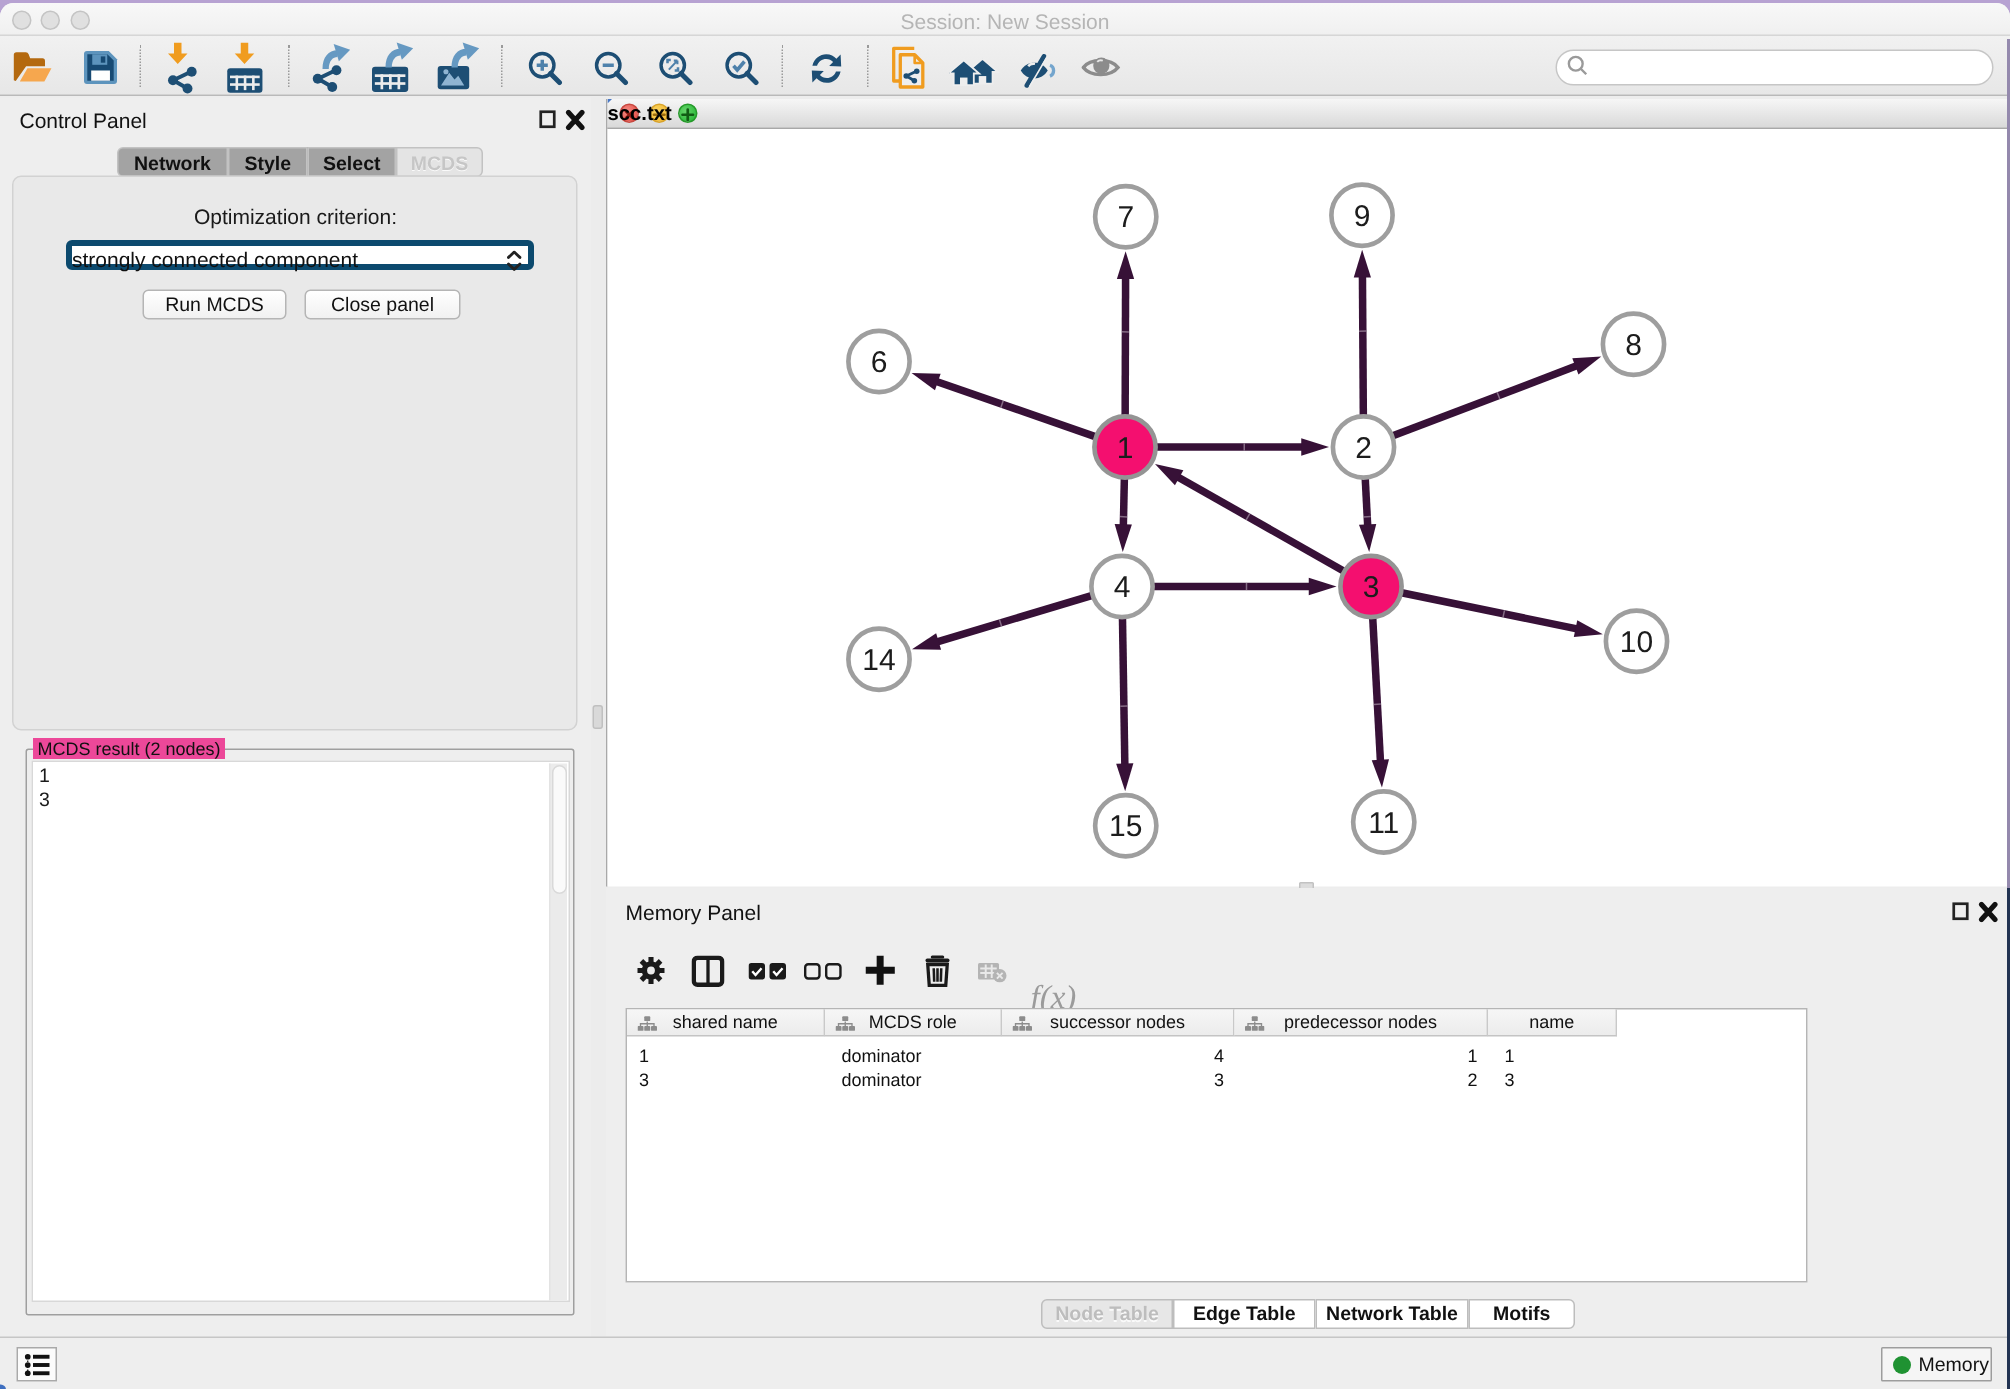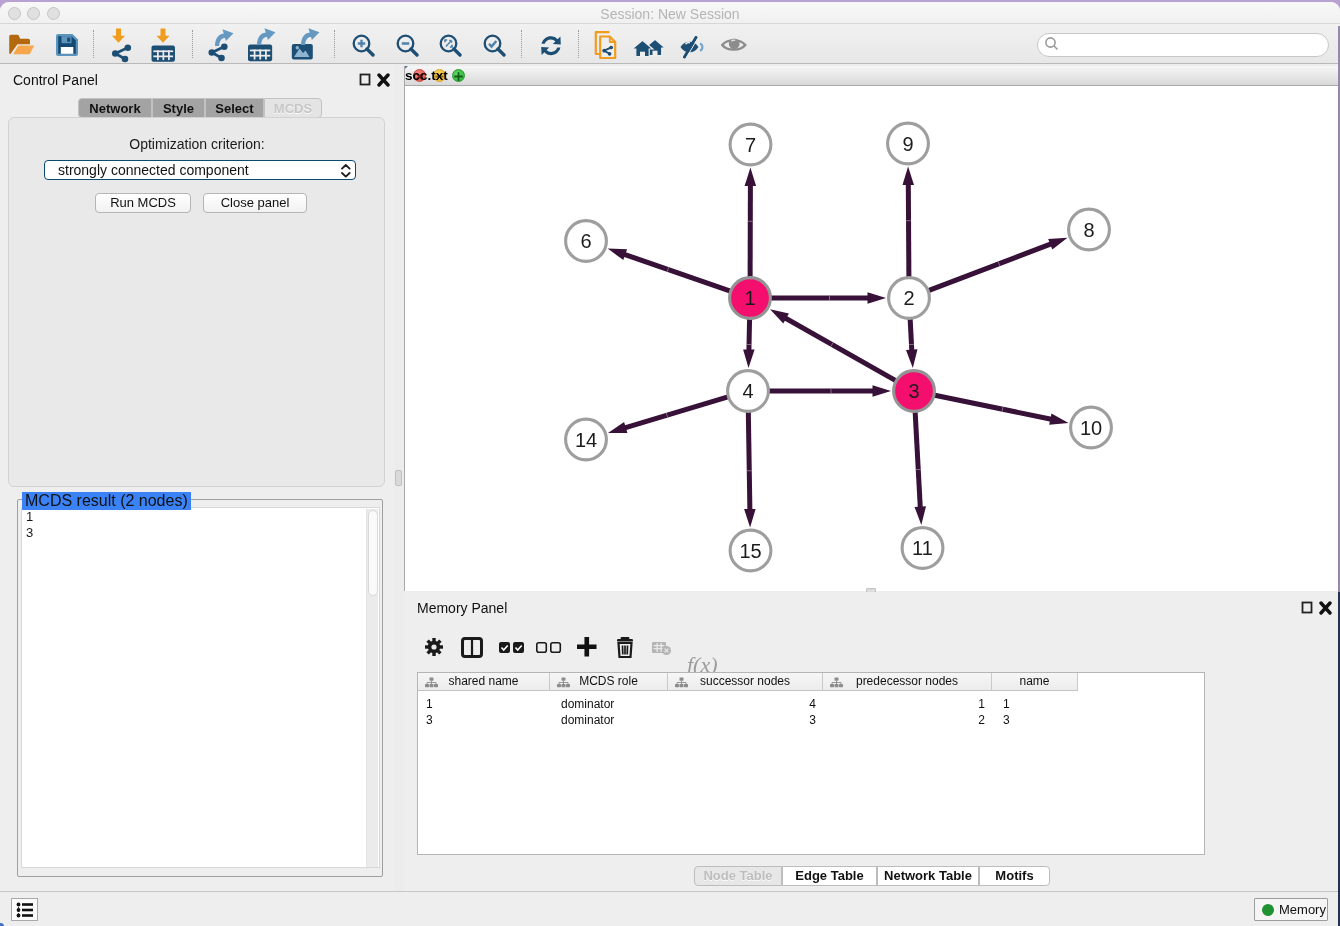--- a/index.html
+++ b/index.html
@@ -14,24 +14,24 @@
 #toolbar{position:absolute;left:0;top:22px;width:1340px;height:40px;background:linear-gradient(#f1f1f1,#e7e7e7);border-bottom:1px solid #b9b9b9}
 .tsep{position:absolute;top:6px;height:28px;width:0;border-left:1px dotted #9a9a9a}
 #search{position:absolute;left:1037px;top:9px;width:292px;height:24px;background:#fff;border:1px solid #c6c6c6;border-radius:12px}
 
 #cpanel{position:absolute;left:0;top:63px;width:394px;height:828px;background:#eeeeee}
 #cp-title{position:absolute;left:13px;top:7px;font-size:14px;color:#111}
 .tab{position:absolute;top:33px;height:20px;border:1px solid #c2c2c2;background:#a3a3a3;text-align:center;font-size:13px;line-height:19px;color:#111;font-weight:700}
 .tabsel{background:#e4e4e4;color:#c6c6c6;text-shadow:0 1px 0 #fafafa}
 #cp-content{position:absolute;left:8px;top:52px;width:377px;height:370px;background:#e9e9e9;border:1px solid #d2d2d2;border-radius:6px}
 #optlab{position:absolute;left:0;top:71px;width:394px;text-align:center;font-size:14px;color:#1a1a1a}
-#combo{position:absolute;left:44px;top:95px;width:312px;height:20px;background:#fff;border:1px solid #0c4a6e;border-radius:4px;font-size:14px;line-height:19px;padding-left:13px;color:#111}
+#combo{position:absolute;left:44px;top:95px;width:312px;height:20px;background:#fff;border:4px solid #0c4a6e;border-radius:4px;font-size:14px;line-height:19px;color:#111}
 .btn{position:absolute;top:128px;height:20px;background:linear-gradient(#ffffff,#f1f1f1);border:1px solid #b5b5b5;border-radius:4px;text-align:center;font-size:13px;line-height:18px;color:#111}
 #fieldset{position:absolute;left:17px;top:434px;width:366px;height:378px;border:1px solid #9f9f9f;border-radius:2px}
-#fs-legend{position:absolute;left:4px;top:-8px;background:#3b82f6;padding:0 3px;font-size:16px;color:#111}
+#fs-legend{position:absolute;left:4px;top:-8px;background:#ec4899;padding:0 3px;font-size:12px;color:#111}
 #fs-inner{position:absolute;left:3px;top:7px;width:359px;height:361px;background:#fff;border:1px solid #d8d8d8}
 #fs-scroll{position:absolute;right:1px;top:1px;width:12px;height:358px;background:#ebebeb;border-left:1px solid #e3e3e3}
 #fs-scroll .thumb{position:absolute;left:1px;top:1px;width:10px;height:86px;background:#fafafa;border:1px solid #d9d9d9;border-radius:5px}
 
 #vsplit{position:absolute;left:394px;top:63px;width:10px;height:828px;background:#ececec}
 #vgrip{position:absolute;left:1px;top:405px;width:7px;height:16px;background:#d9d9d9;border:1px solid #c0c0c0;border-radius:2px}
 
 #netwin{position:absolute;left:404px;top:64px;width:936px;height:525px;border-left:1px solid #a9a9a9}
 #nettitle{position:absolute;left:0;top:0px;width:936px;height:20px;background:linear-gradient(#f6f6f6,#d9d9d9);border-bottom:1px solid #a8a8a8}
 #nettitle .t{position:absolute;top:2px;left:0;width:936px;text-align:left;font-size:13.5px;color:#000;font-weight:700}

